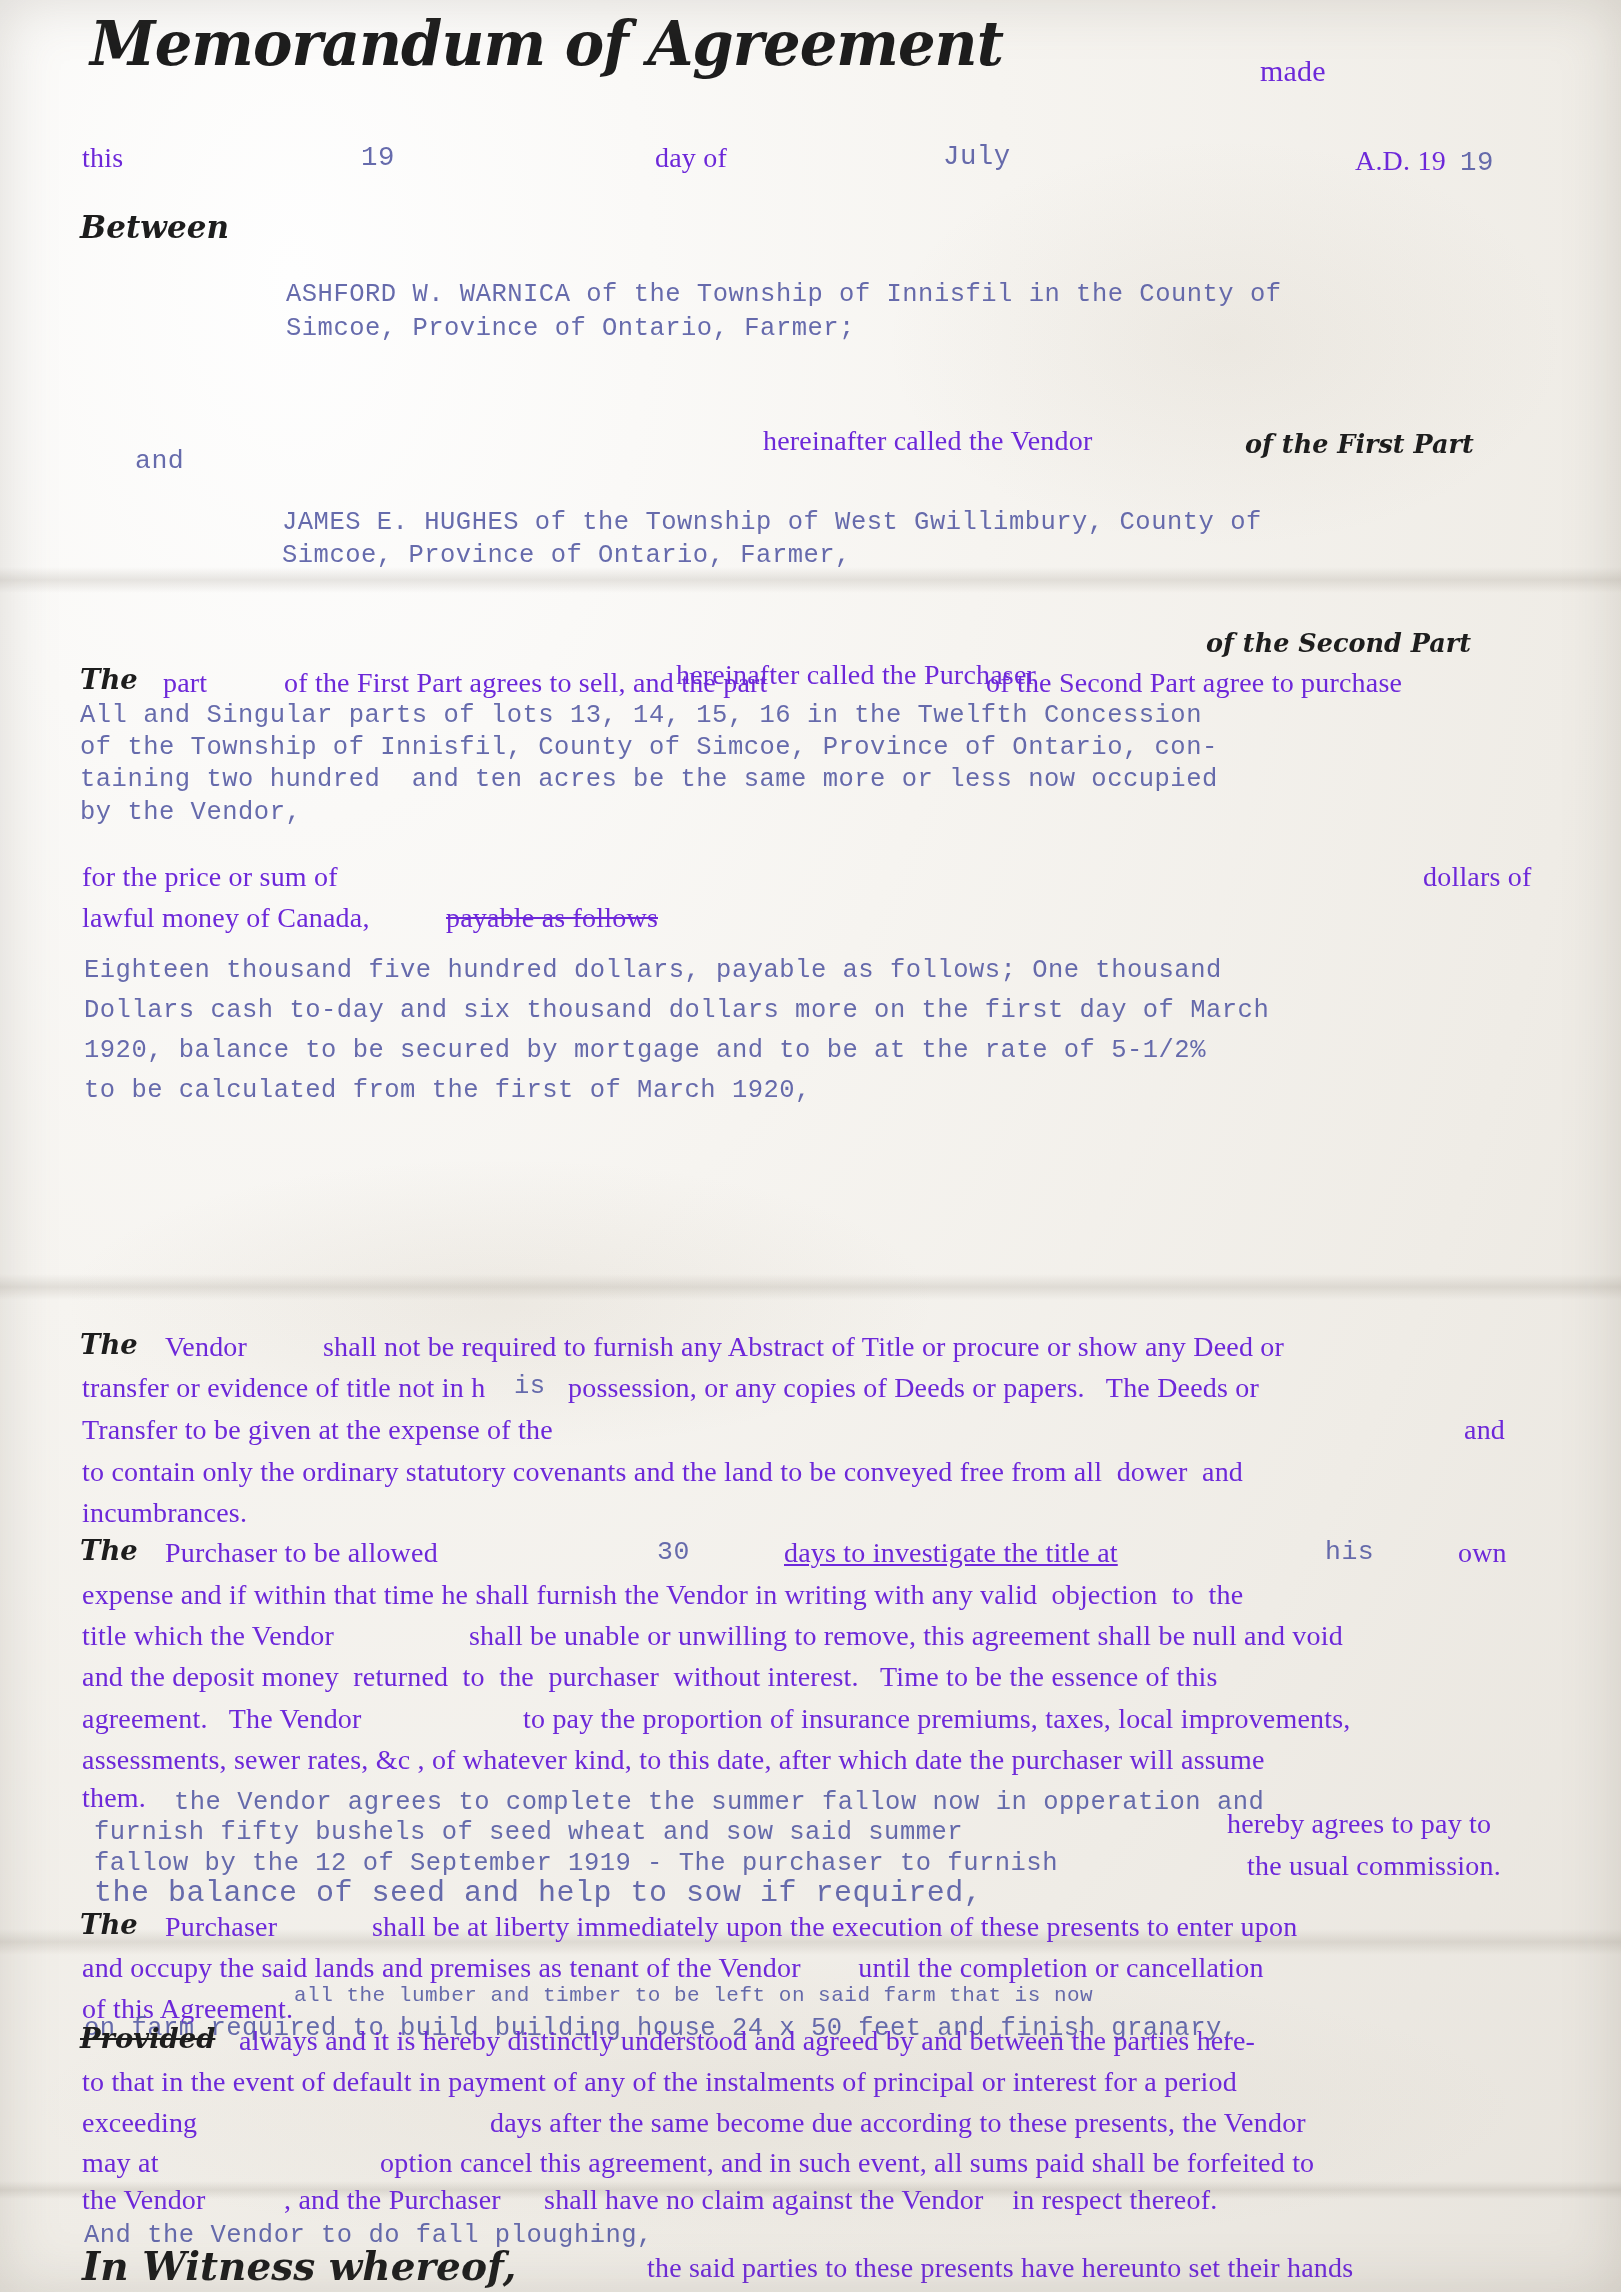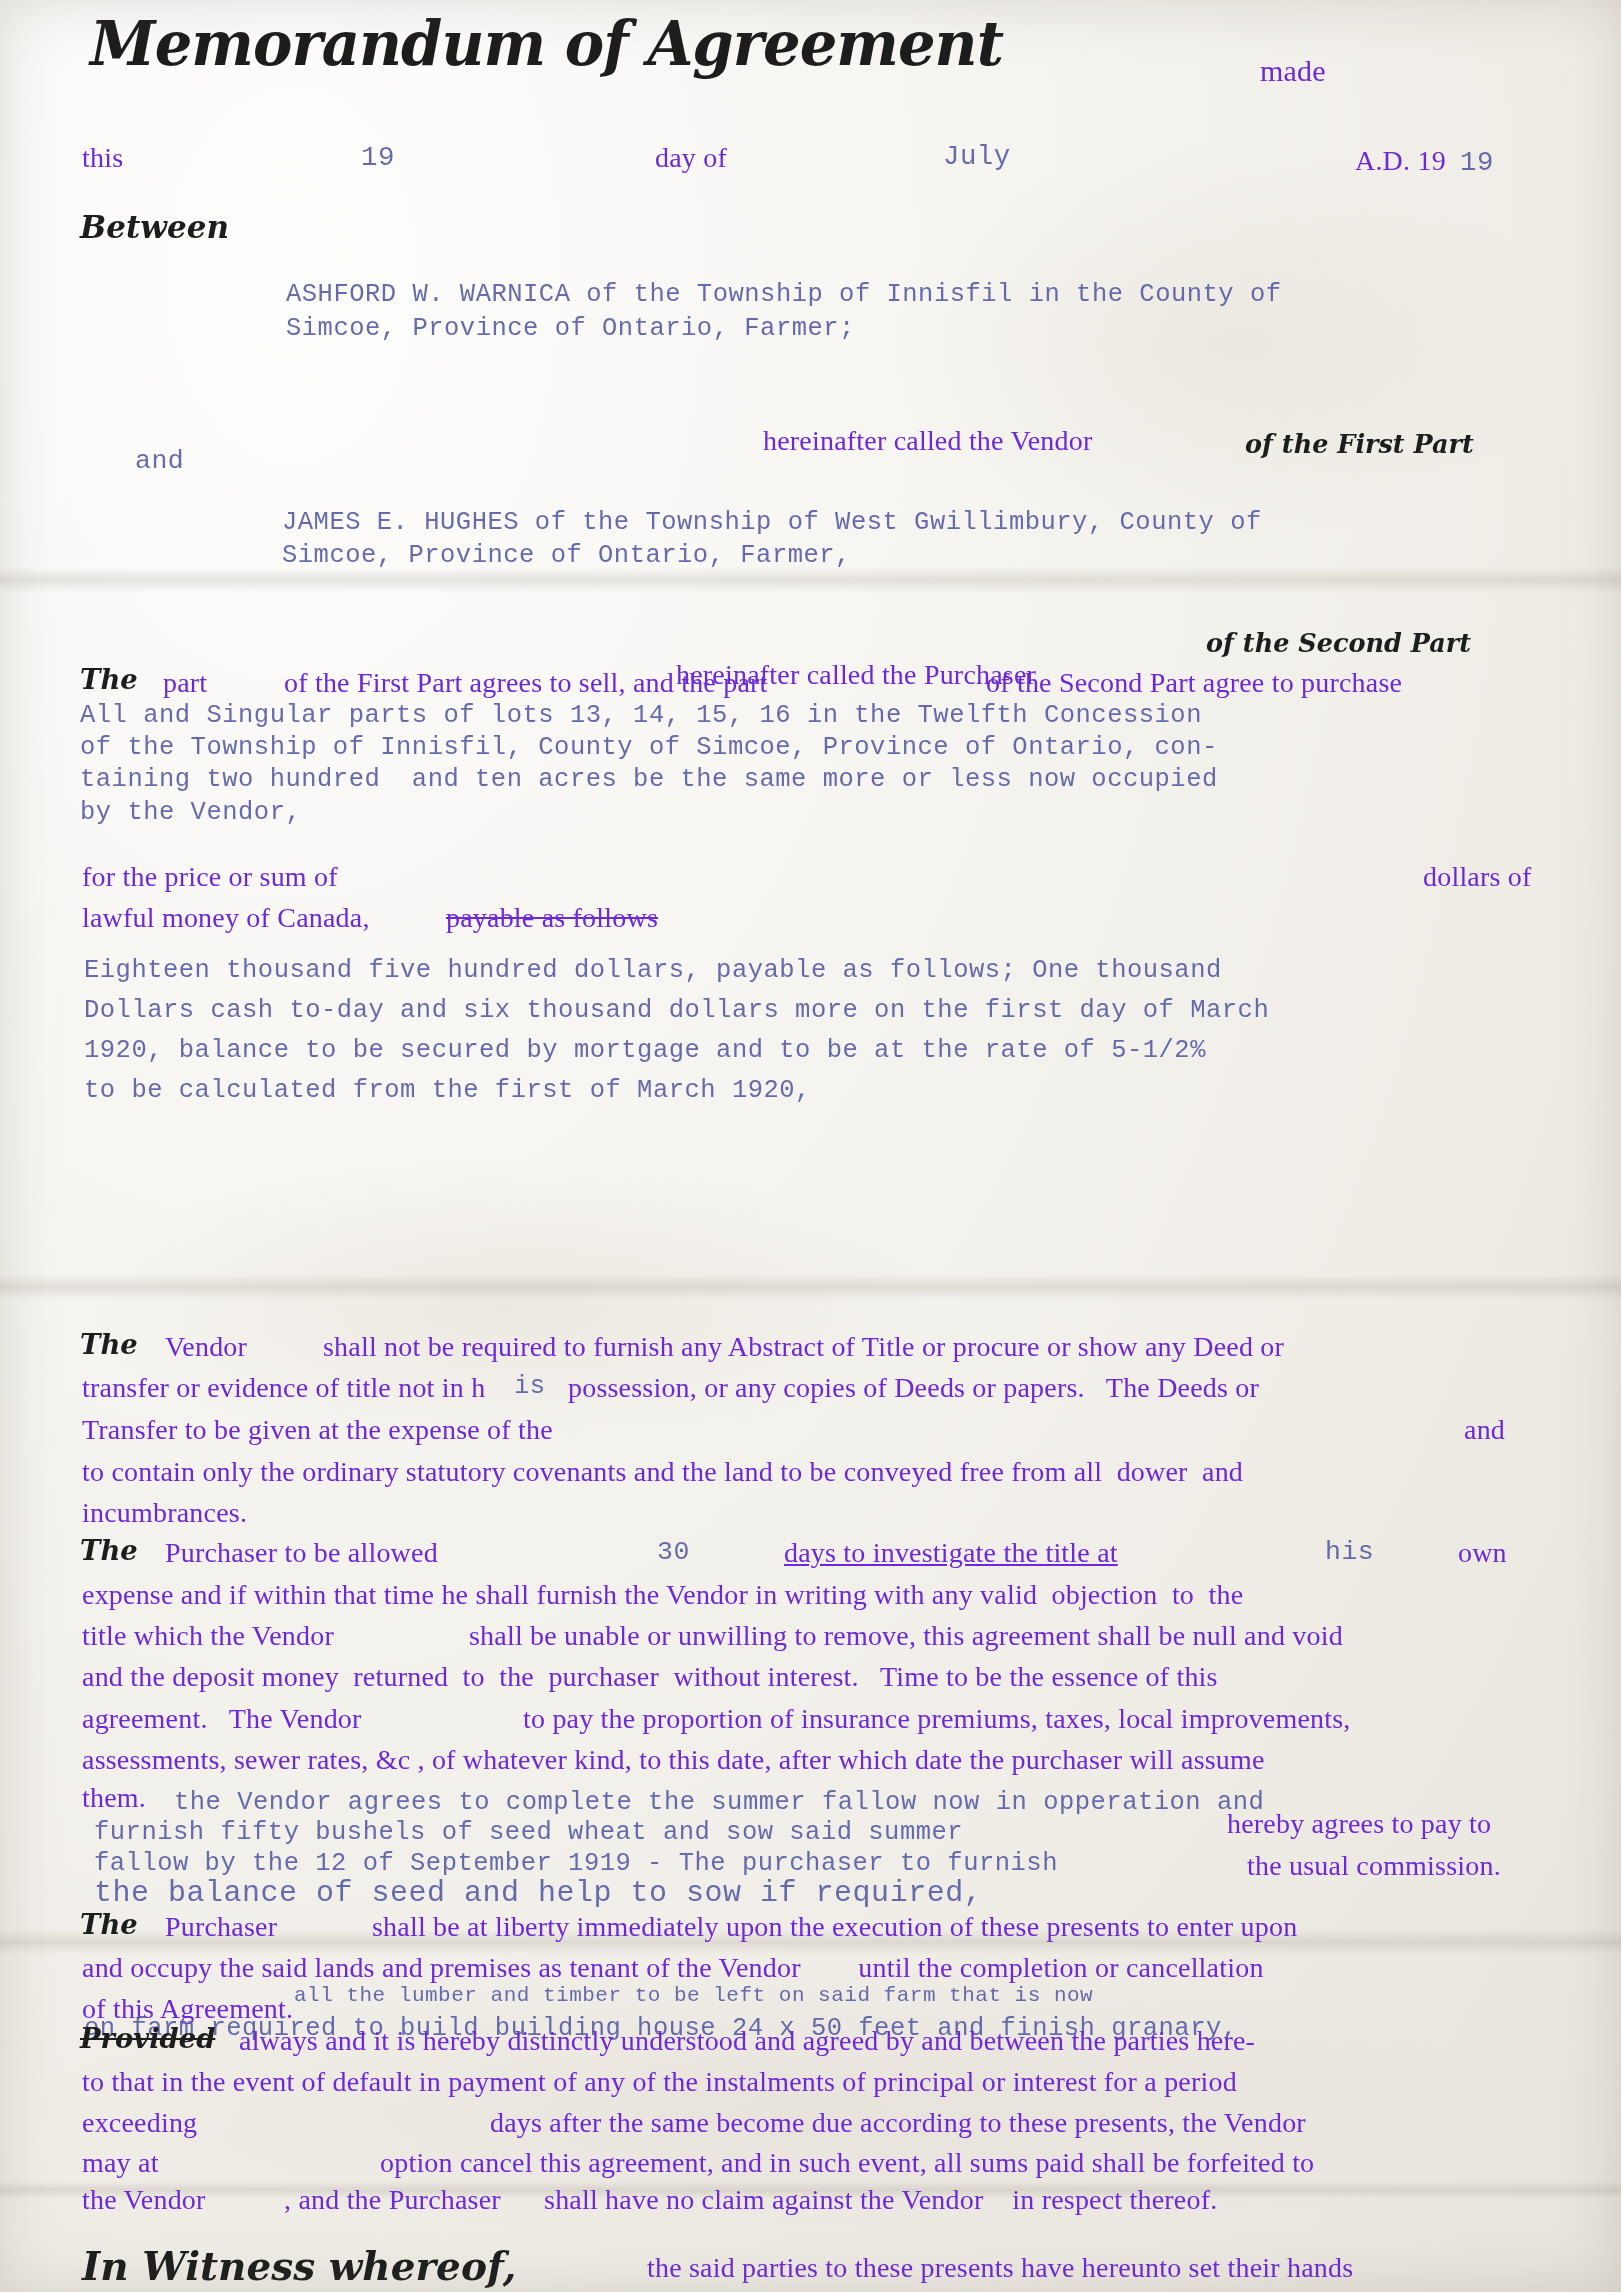--- a/index.html
+++ b/index.html
@@ -192,20 +192,21 @@
     <div class="goth strike" style="left:80px;top:2022px;font-size:27.4px;">Provided</div>
     <div class="pr" style="left:239px;top:2025px;font-size:28px;">always and it is hereby distinctly understood and agreed by and between the parties here-</div>
     <div class="pr" style="left:82px;top:2066px;font-size:28px;">to that in the event of default in payment of any of the instalments of principal or interest for a period</div>
     <div class="pr" style="left:82px;top:2107px;font-size:28px;">exceeding</div>
     <div class="pr" style="left:490px;top:2107px;font-size:28px;">days after the same become due according to these presents, the Vendor</div>
     <div class="pr" style="left:82px;top:2147px;font-size:28px;">may at</div>
     <div class="pr" style="left:380px;top:2147px;font-size:28px;">option cancel this agreement, and in such event, all sums paid shall be forfeited to</div>
     <div class="pr" style="left:82px;top:2184px;font-size:28px;">the Vendor</div>
     <div class="pr" style="left:284px;top:2184px;font-size:28px;">, and the Purchaser      shall have no claim against the Vendor    in respect thereof.</div>
 
+    <div class="tw" style="left:84px;top:2221px;font-size:25.5px;">And the Vendor to do fall ploughing,</div>
 
     <div class="goth" style="left:82px;top:2243px;font-size:39px;">In Witness whereof,</div>
     <div class="pr" style="left:647px;top:2252px;font-size:28px;">the said parties to these presents have hereunto set their hands</div>
 
   </div>
 
   <div class="edge-shadow"></div>
 </div>
 
 

